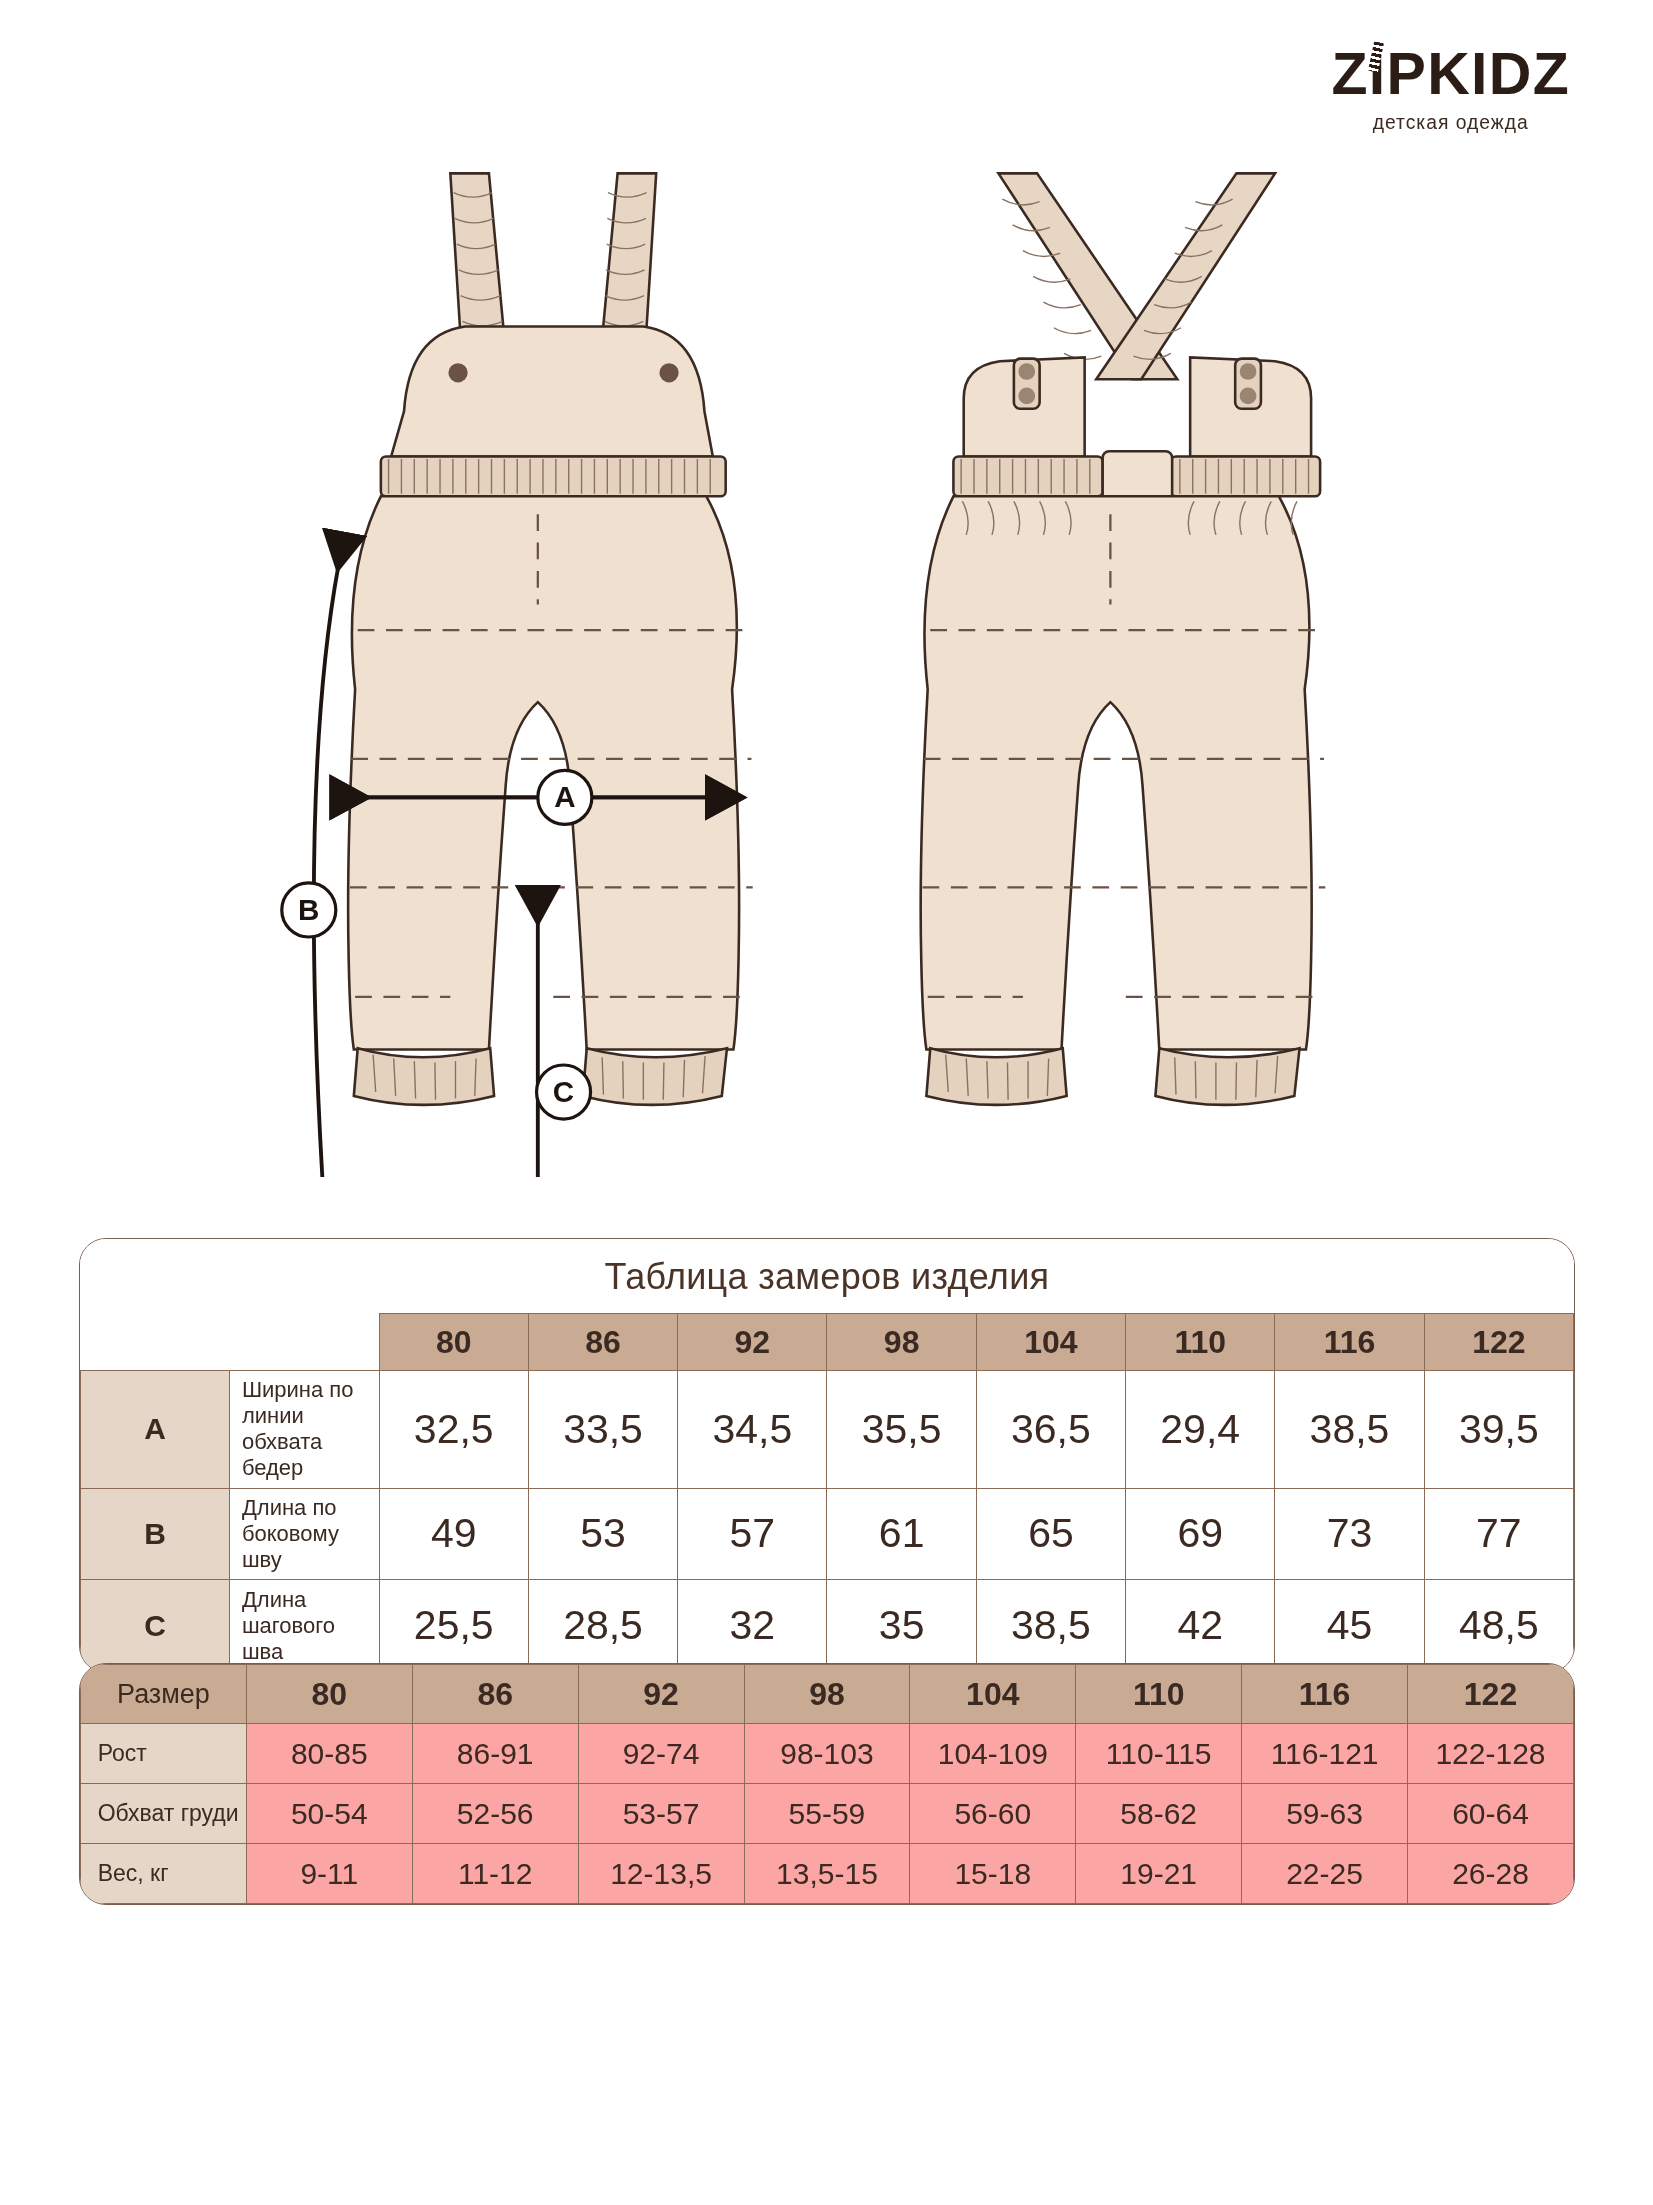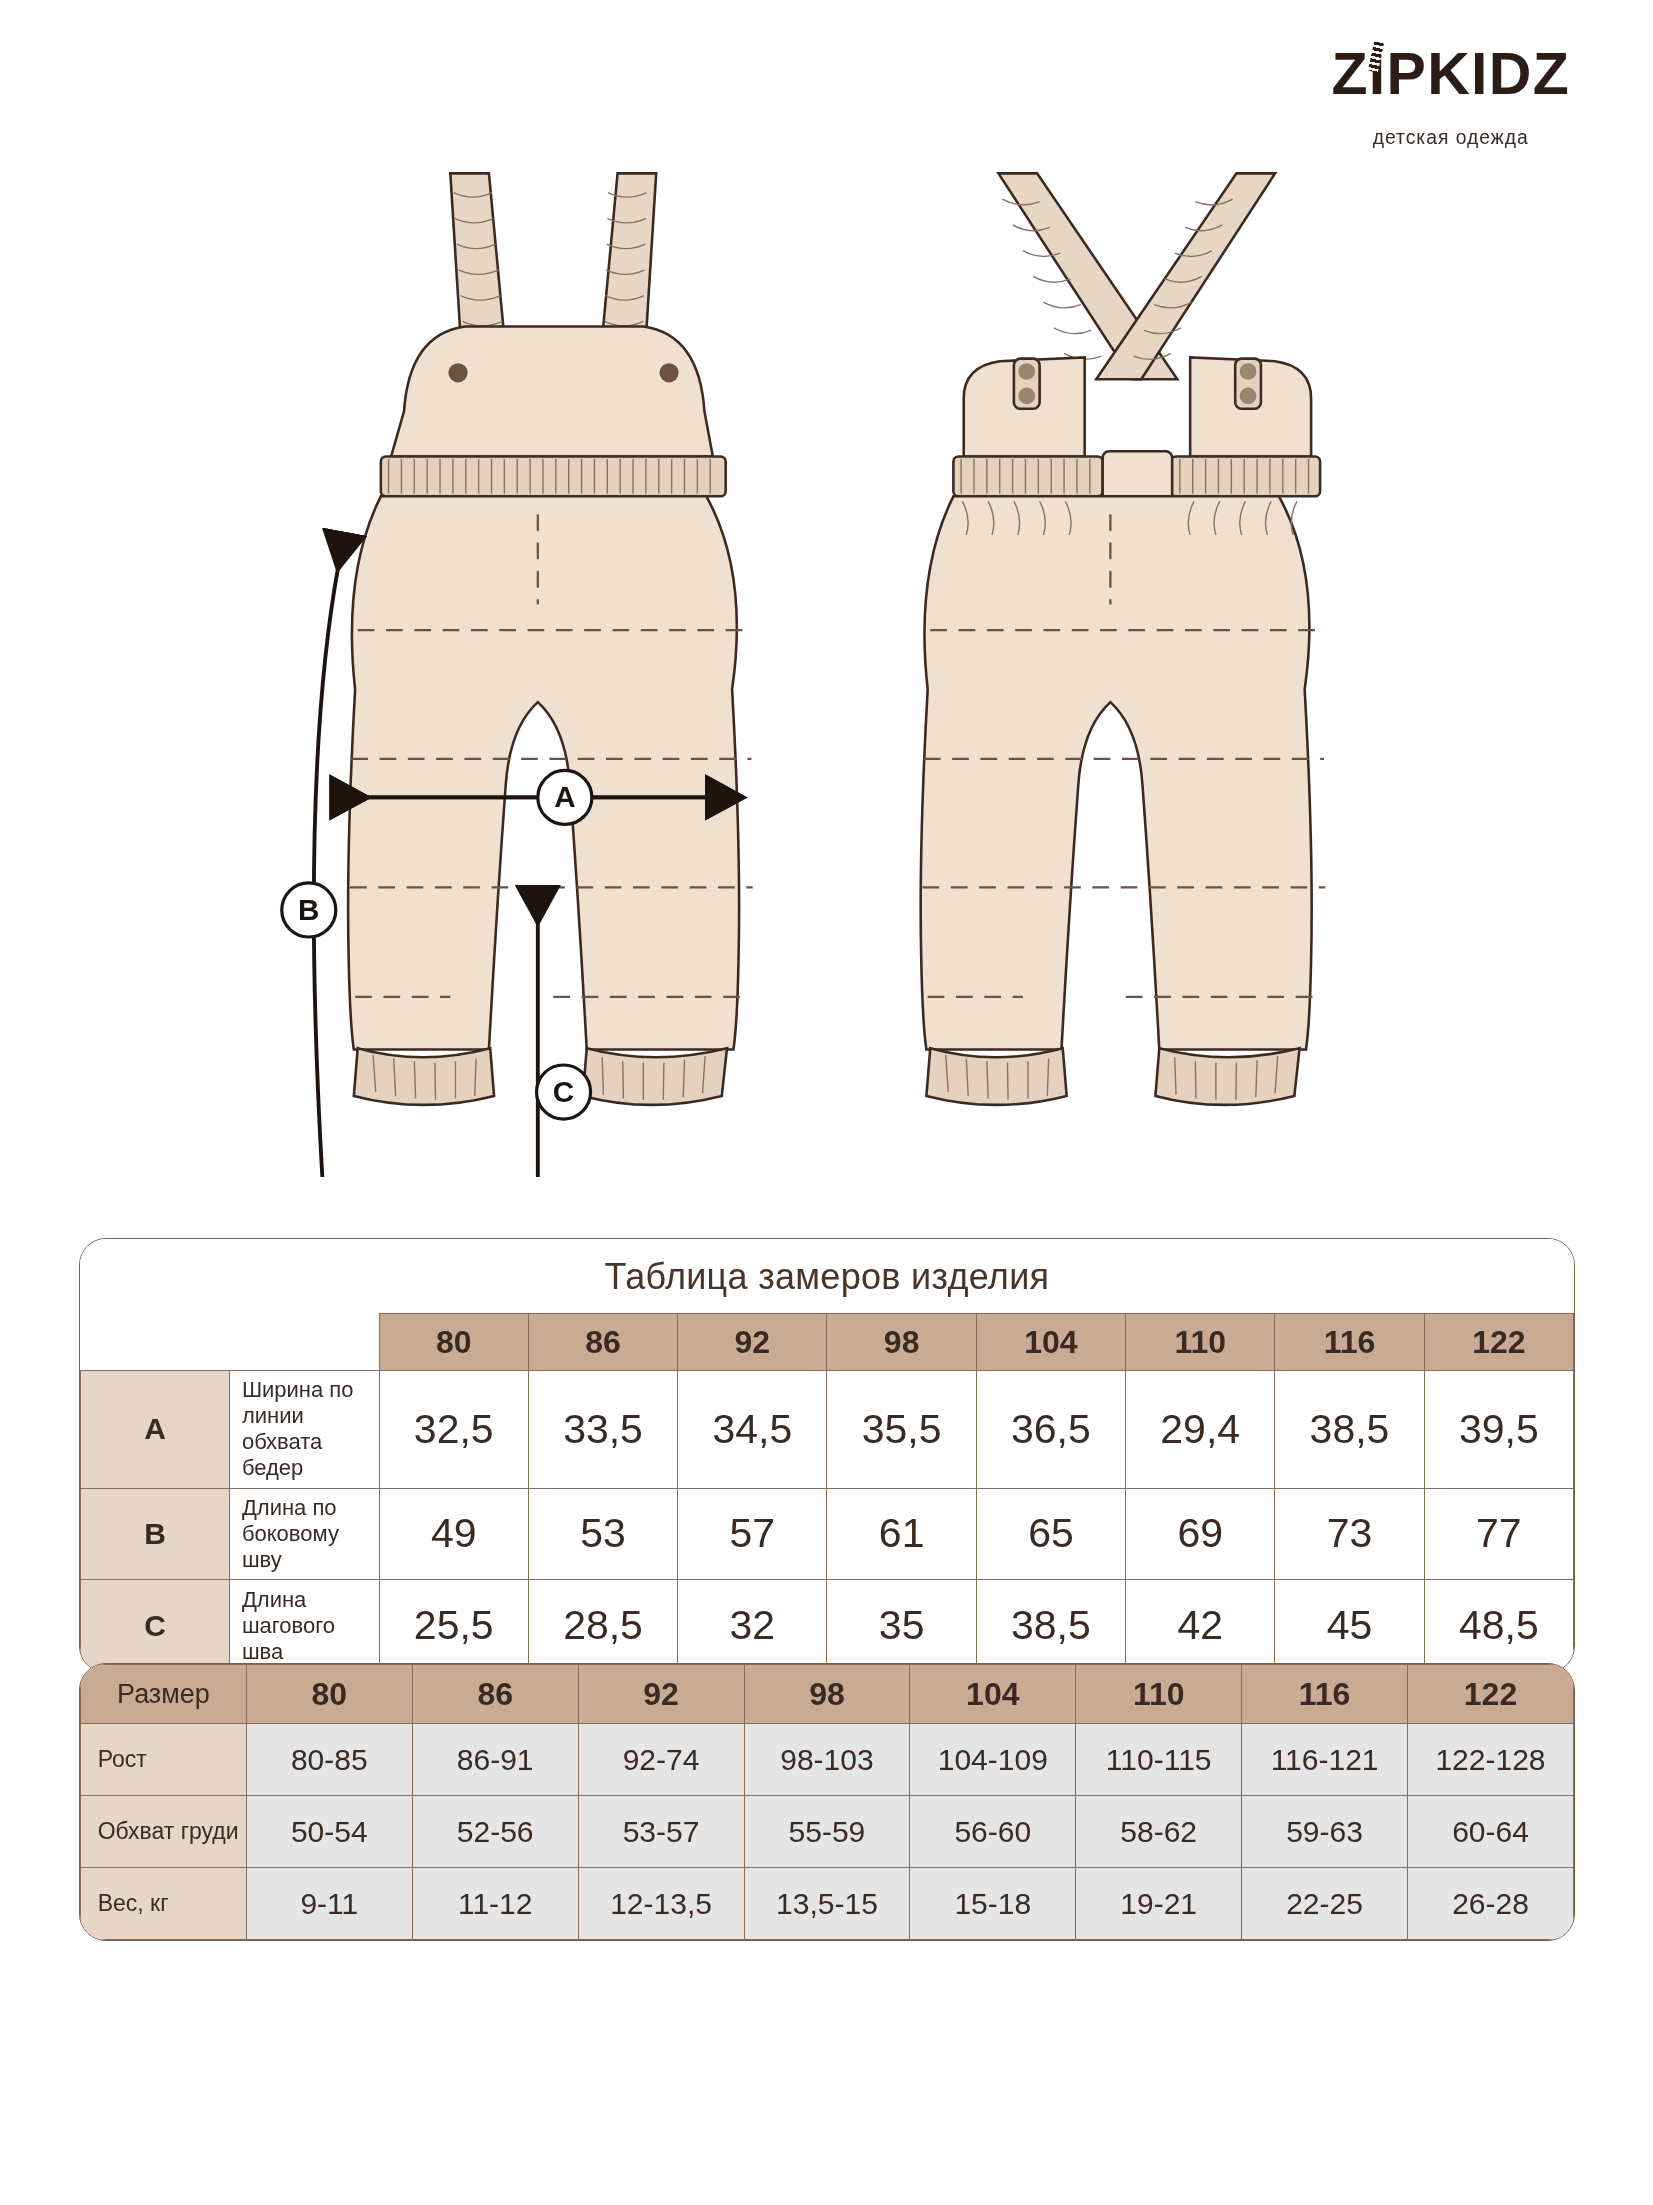--- a/index.html
+++ b/index.html
@@ -31,21 +31,21 @@
     letter-spacing: 1.3px;
     color: #2b1d16;
     line-height: 1;
     white-space: nowrap;
   }
   .logo-word .zip-i {
     position: relative;
     display: inline-block;
   }
   .logo-sub {
-    margin-top: 23px;
+    margin-top: 8px;
     font-size: 19.3px;
     letter-spacing: 1px;
     color: #3b2a22;
   }
   .zipper-mark {
     position: absolute;
     width: 10.3px;
     height: 30px;
     top: -2.6px;
     left: 2.6px;
@@ -141,23 +141,23 @@
     font-weight: normal;
   }
   #tbl-size .rowlabel {
     background: #e5d6c8;
     text-align: left;
     padding-left: 16.7px;
     font-size: 23px;
     width: 270px;
   }
   #tbl-size .val {
-    background: #e5e5e5;
+    background: #fca5a5;
     font-size: 30px;
-    height: 72px;
+    height: 60px;
   }
 
   .nb { border: none !important; }
 </style>
 </head>
 <body>
 
 <div class="page">
 
   <div class="logo-block">

